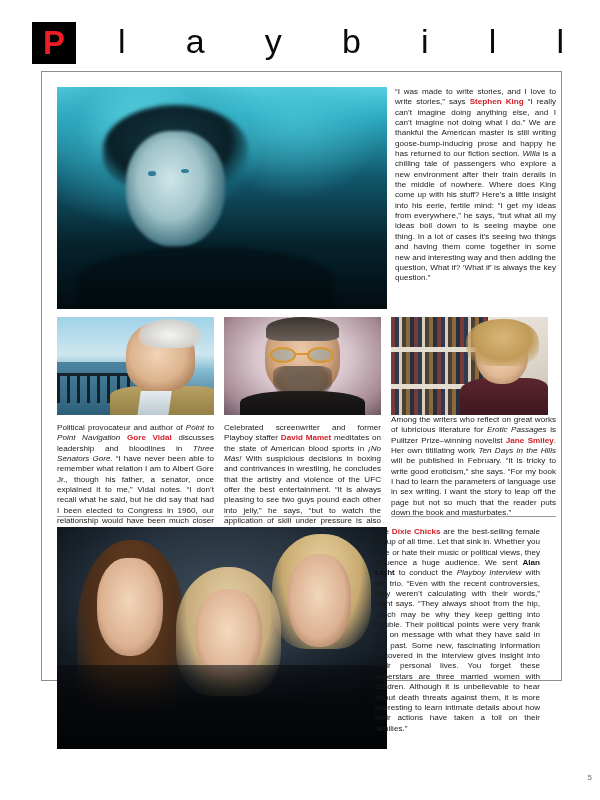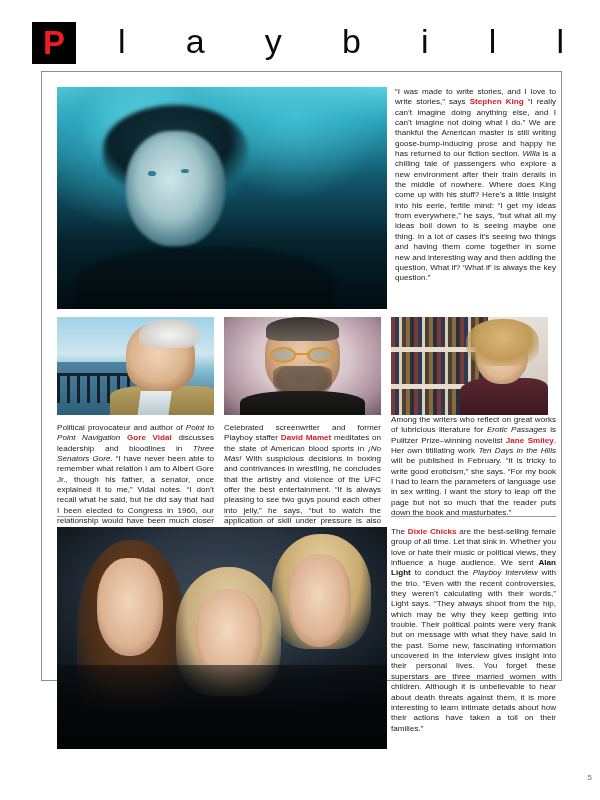--- a/index.html
+++ b/index.html
@@ -388,21 +388,21 @@
         <div class="ph-layer bg"></div>
         <div class="ph-layer w1hair"></div>
         <div class="ph-layer w3hair"></div>
         <div class="ph-layer w2hair"></div>
         <div class="ph-layer w1head"></div>
         <div class="ph-layer w3head"></div>
         <div class="ph-layer w2head"></div>
         <div class="ph-layer blacks"></div>
       </div>
 
-      <div class="col" id="col-chicks" style="left:342px; top:448px; width:165px;">
+      <div class="col" id="col-chicks" style="left:326px; top:448px; width:165px;">
         <span>The </span><span class="name-red">Dixie Chicks</span><span> are the best-selling female group of all time. Let that sink in. Whether you love or hate their music or political views, they influence a huge audience. We sent </span><span class="name-bold">Alan Light</span><span> to conduct the </span><i>Playboy Interview</i><span> with the trio. “Even with the recent controversies, they weren’t calculating with their words,” Light says. “They always shoot from the hip, which may be why they keep getting into trouble. Their political points were very frank but on message with what they have said in the past. Some new, fascinating information uncovered in the interview gives insight into their personal lives. You forget these superstars are three married women with children. Although it is unbelievable to hear about death threats against them, it is more interesting to learn intimate details about how their actions have taken a toll on their families.”</span>
       </div>
 
     </div>
   </div>
 
   <div id="page-number">5</div>
 
 </div>
 

